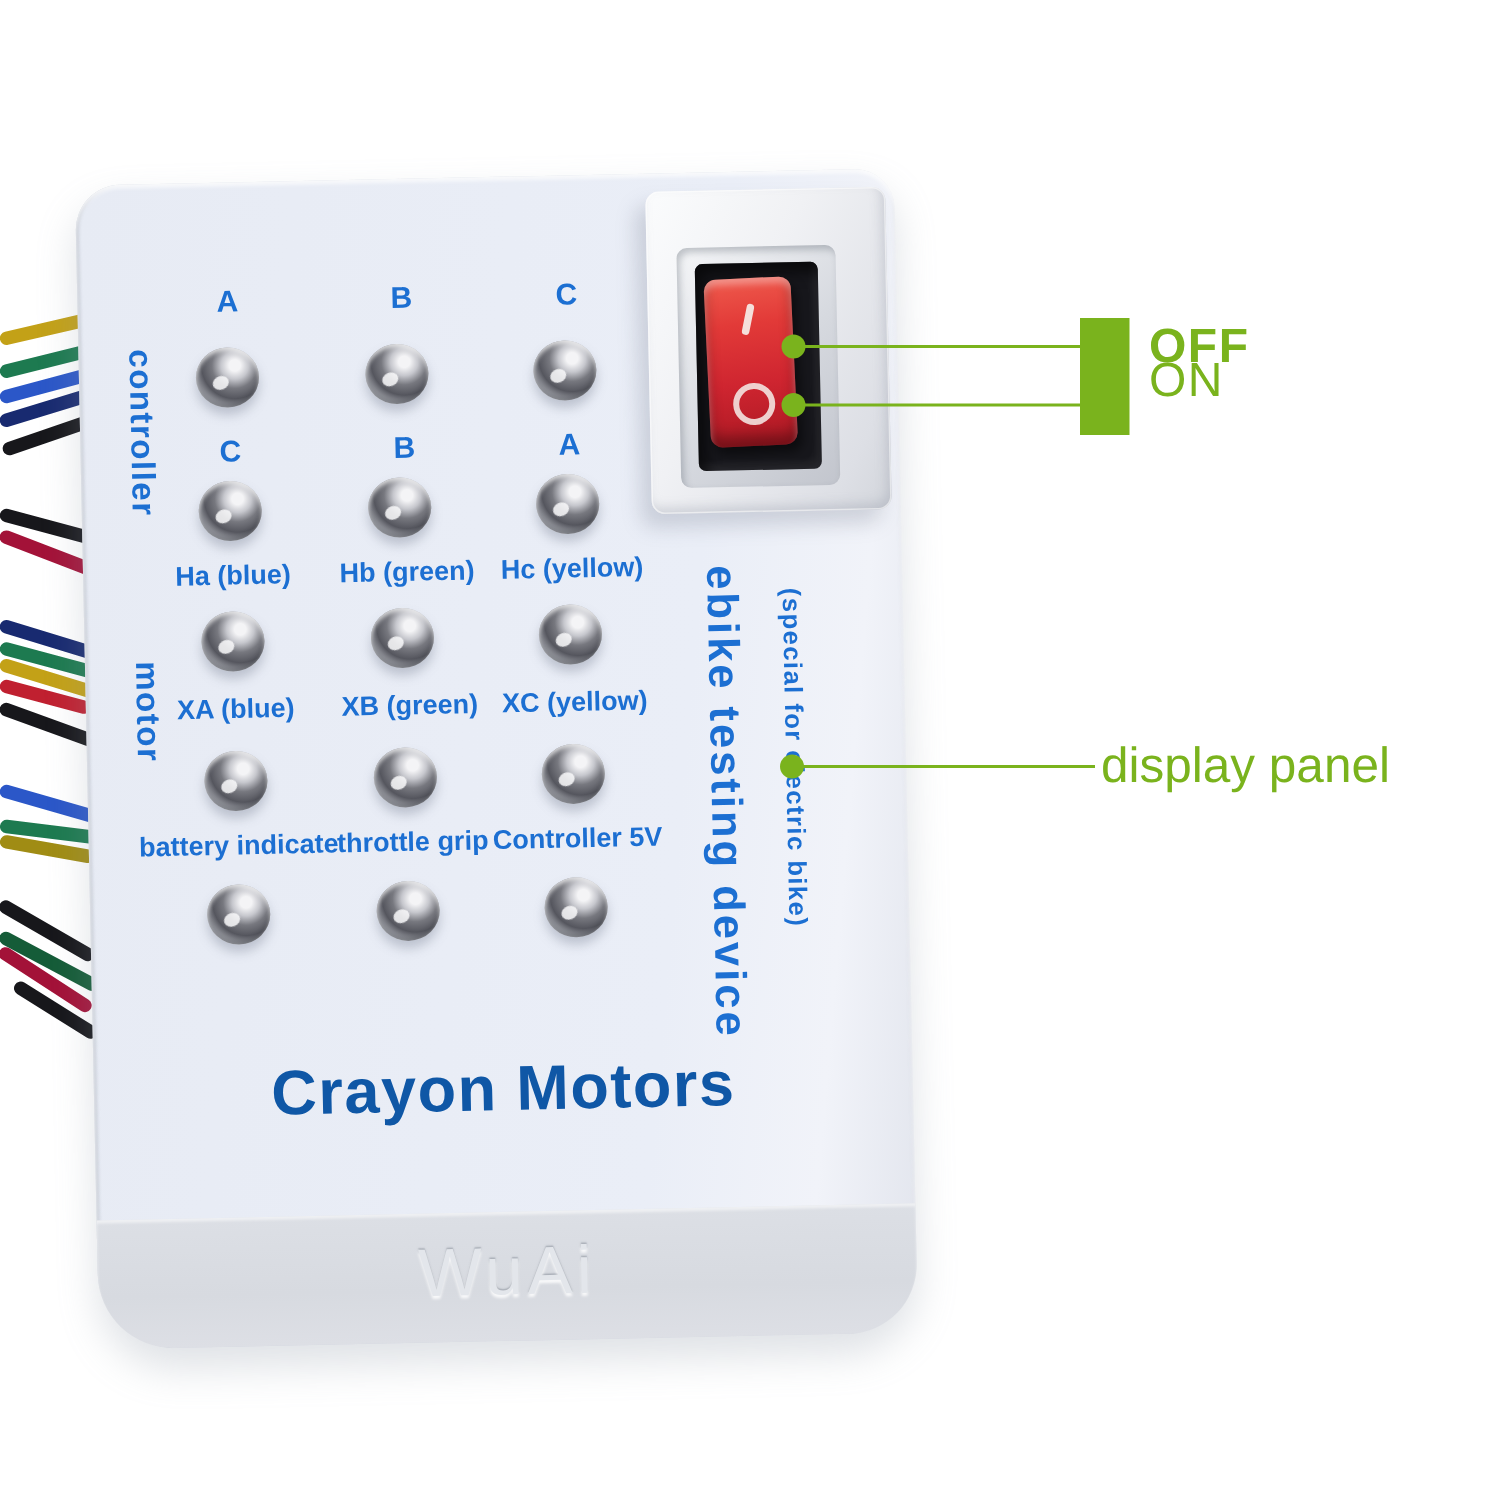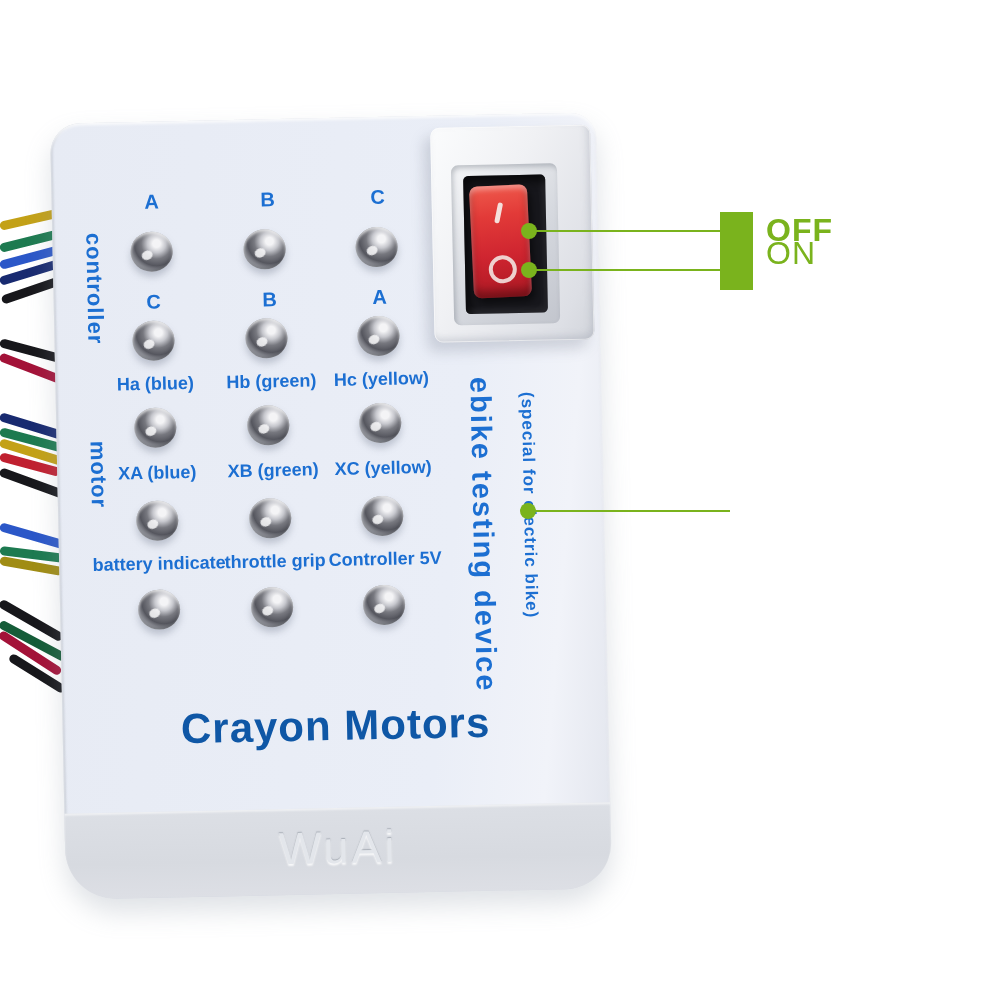--- a/index.html
+++ b/index.html
@@ -157,13 +157,14 @@
   <span class="dot" style="left:521px;top:223px;"></span>
   <span class="dot" style="left:521px;top:262px;"></span>
   <span class="leader" style="left:535px;top:230px;width:185px;"></span>
   <span class="leader" style="left:535px;top:269px;width:185px;"></span>
   <span class="swatch"></span>
   <span class="g-label lbl-off">OFF</span>
   <span class="g-label lbl-on">ON</span>
 
   <span class="dot" style="left:520px;top:503px;"></span>
   <span class="leader" style="left:534px;top:510px;width:196px;"></span>
+  <span class="g-label lbl-display">display panel</span>
 </div>
 
 </body></html>

